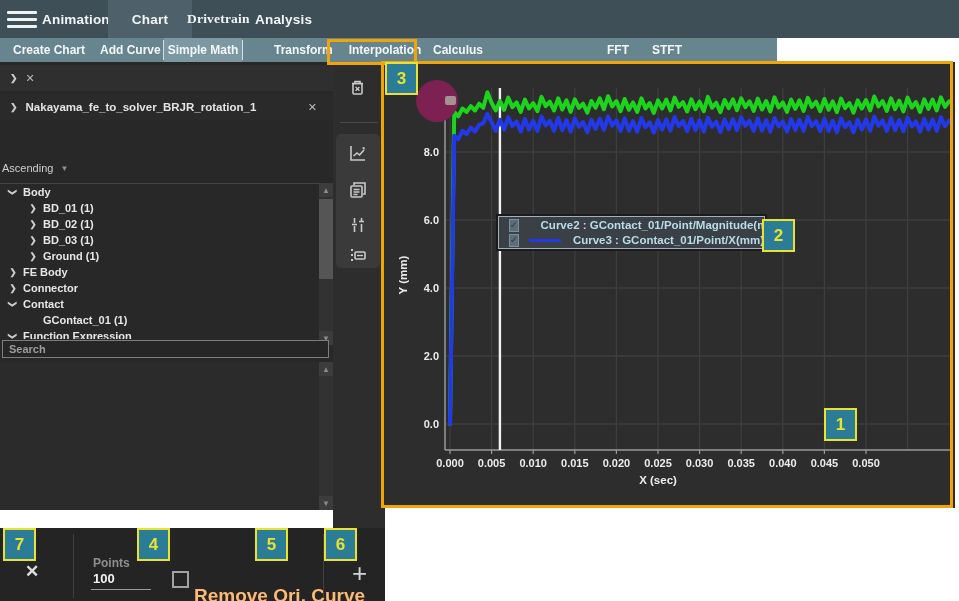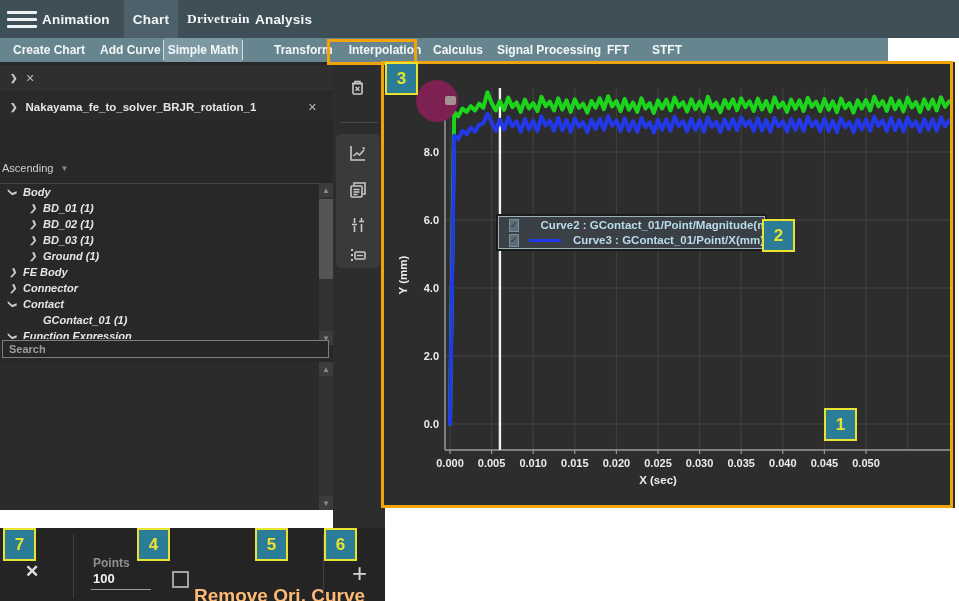--- a/index.html
+++ b/index.html
@@ -8,36 +8,36 @@
     -webkit-font-smoothing:antialiased;}
   .abs{position:absolute;}
   
   .menubar{left:0;top:0;width:959px;height:38px;background:#3e4f58;}
   .hamburger{left:7px;top:11px;width:30px;height:17px;cursor:pointer;}
   .hamburger div{height:3px;background:#eef2f3;margin-bottom:4px;border-radius:1px;}
   .menutab{top:0;height:38px;display:flex;align-items:center;color:#f2f5f6;
     font-size:13.5px;font-weight:bold;letter-spacing:.2px;cursor:pointer;}
   .menutab.tile{background:#4e6069;justify-content:center;}
   
-  .toolbar2{left:0;top:38px;width:888px;height:24px;background:#67858e;}
+  .toolbar2{left:0;top:38px;width:777px;height:24px;background:#67858e;}
   .tb2item{top:0;height:24px;display:flex;align-items:center;color:#f4f7f8;
     font-size:12px;font-weight:bold;cursor:pointer;white-space:nowrap;}
   .tb2tile{top:0;height:24px;background:#7c99a3;}
   .tb2div{top:2px;width:1px;height:20px;background:#e6eef0;opacity:.85;}
   
   .left-panel{left:0;top:62px;width:333px;height:448px;background:#282828;color:#dcdcdc;}
   .file-row{left:0;width:333px;height:26px;display:flex;align-items:center;cursor:pointer;}
   .file-row .chev{color:#c8c8c8;font-size:9px;margin:0 8px 0 10px;font-weight:bold;}
   .file-row .lbl{font-size:11.5px;font-weight:bold;color:#e4e4e4;flex:1;overflow:hidden;white-space:nowrap;}
   .file-row .x{color:#b8b8b8;font-size:11px;margin-right:16px;cursor:pointer;}
   .sortbar{left:2px;top:98px;height:16px;display:flex;align-items:center;gap:7px;cursor:pointer;}
   .sortbar .lbl{font-size:11px;font-weight:normal;color:#cfcfcf;}
   .sortbar .arr{font-size:8px;color:#8f8f8f;}
   .treewrap{left:0;top:121px;width:333px;height:155px;overflow:hidden;border-top:1px solid #454545;}
-  .treerow{height:16px;display:flex;align-items:center;cursor:pointer;font-style:italic;}
+  .treerow{height:16px;display:flex;align-items:center;cursor:pointer;}
   .treerow .glyph{width:10px;font-size:8.5px;color:#cccccc;font-weight:bold;display:inline-block;text-align:center;}
   .treerow .glyph.exp{transform:rotate(90deg);}
   .treerow .lbl{font-size:11px;font-weight:bold;color:#e6e6e6;margin-left:5px;white-space:nowrap;}
   .searchbox{left:2px;top:278px;width:327px;height:18px;background:#262626;
     border:1px solid #7d7d7d;color:#cccccc;font-size:11px;font-weight:bold;
     font-family:"Liberation Sans",sans-serif;padding:0 6px;outline:none;box-sizing:border-box;}
   .searchbox::placeholder{color:#9c9c9c;opacity:1;}
   .listarea{left:0;top:300px;width:333px;height:148px;background:#2b2b2b;}
   .sb{width:14px;background:#323232;}
   .sbbtn{width:14px;height:14px;background:#3c3c3c;color:#8a8a8a;font-size:8px;
@@ -84,37 +84,36 @@
 <div class="screen">
 
   <div class="abs menubar">
     <div class="abs hamburger">
       <div></div>
         <div></div>
         <div></div>
     </div>
     <div id="menutabs">
         <div class="abs menutab" style="left: 42px;">Animation</div>
-        <div class="abs menutab tile" style="left: 124px; width: 54px;">Chart</div>
+        <div class="abs menutab tile" style="left: 108px; width: 84px;">Chart</div>
         <div class="abs menutab" style="left: 187px; font-family: Liberation Serif, serif;">Drivetrain</div>
         <div class="abs menutab" style="left: 255px;">Analysis</div>
       </div>
   </div>
 
   <div class="abs toolbar2" id="toolbar2">
       <div class="abs tb2div" style="left: 163px;"></div>
       <div class="abs tb2div" style="left: 242px;"></div>
       <div class="abs tb2item" style="left: 13px;">Create Chart</div>
       <div class="abs tb2item" style="left: 100px;">Add Curve</div>
       <div class="abs tb2tile" style="left: 164px; width: 78px;"></div>
       <div class="abs tb2item" style="left: 164px; width: 78px; justify-content: center;">Simple Math</div>
       <div class="abs tb2item" style="left: 267px; margin-left: 7px;">Transform</div>
       <div class="abs tb2item" style="left: 350px; width: 70px; justify-content: center;">Interpolation</div>
       <div class="abs tb2item" style="left: 433px;">Calculus</div>
-      <div class="abs tb2item" style="left: 497px;">Signal Processing</div>
       <div class="abs tb2item" style="left: 607px;">FFT</div>
       <div class="abs tb2item" style="left: 652px;">STFT</div>
     </div>
 
   <div class="abs left-panel">
     <div id="filerows">
         <div class="abs file-row" style="top: 3px; background: rgb(47, 47, 47);">
           <span class="chev">❯</span>
           <span class="x">✕</span>
         </div>

